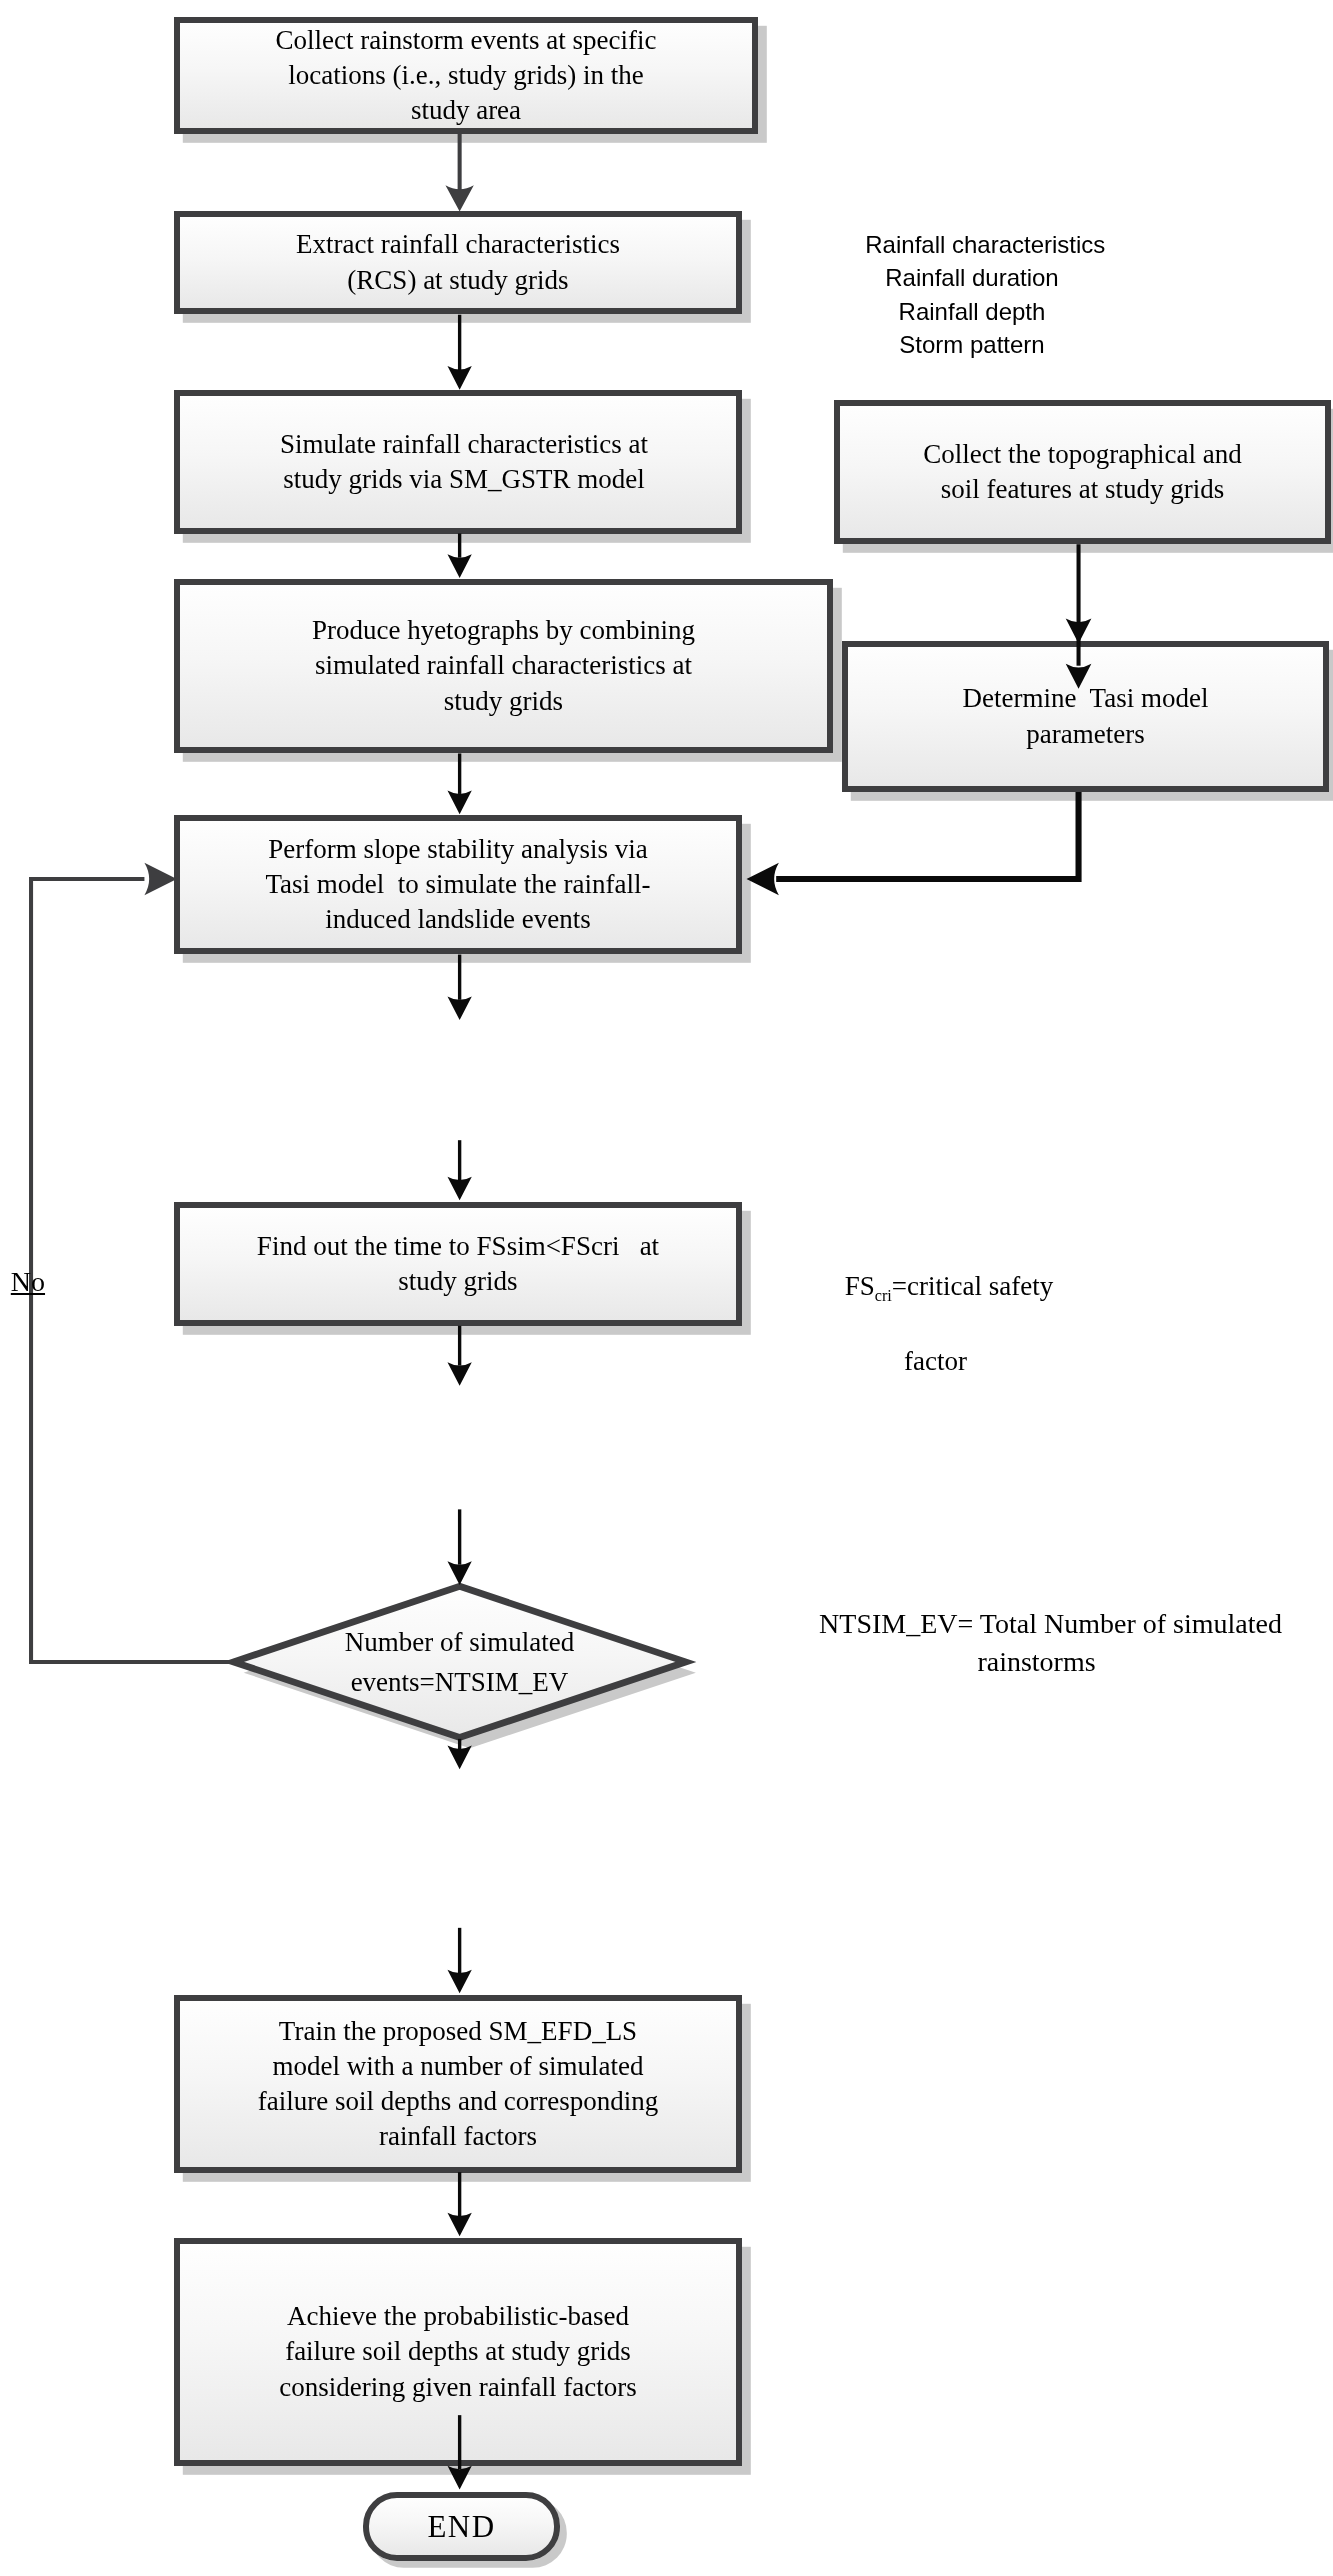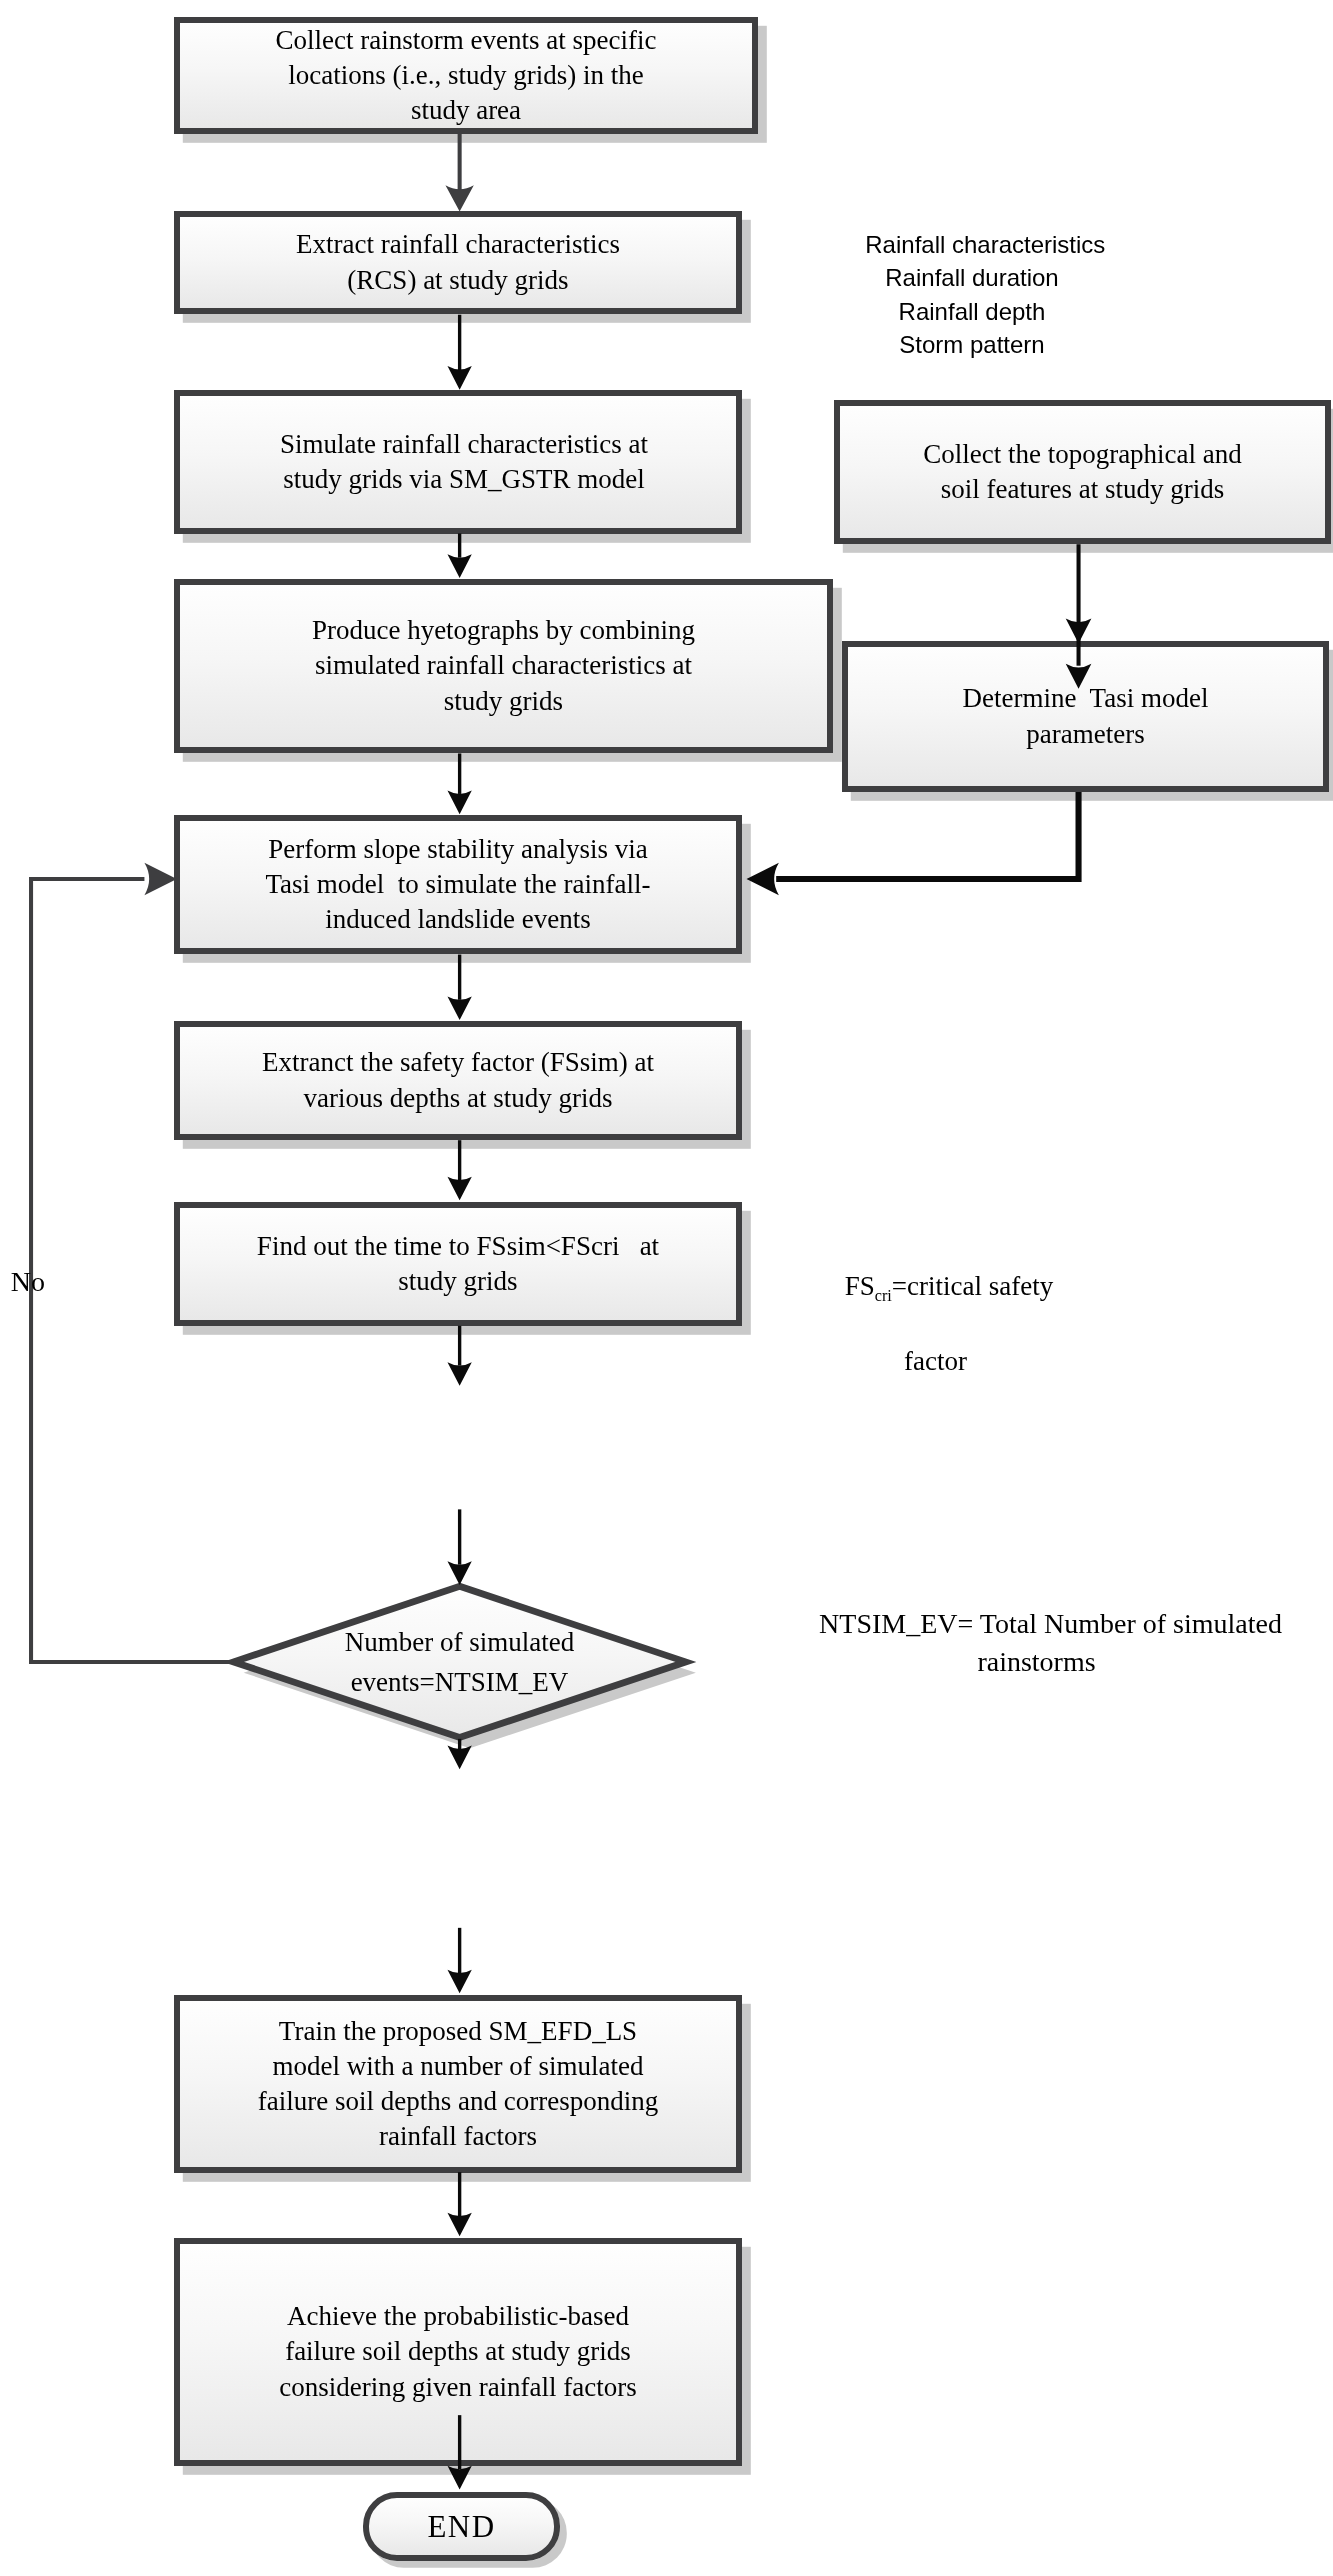--- a/index.html
+++ b/index.html
@@ -161,24 +161,20 @@
 simulated rainfall characteristics at
 study grids</span>
   </div>
 
   <div class="box" style="left:174px;top:815px;width:568px;height:139px;">
     <span class="box-text">Perform slope stability analysis via
 Tasi model  to simulate the rainfall-
 induced landslide events</span>
   </div>
 
-  <div class="box" style="left:174px;top:1021px;width:568px;height:119px;">
-    <span class="box-text">Extranct the safety factor (FSsim) at
-various depths at study grids</span>
-  </div>
 
   <div class="box" style="left:174px;top:1202px;width:568px;height:124px;">
     <span class="box-text">Find out the time to FSsim&lt;FScri   at
 study grids</span>
   </div>
 
 
 
   <div class="box" style="left:174px;top:1995px;width:568px;height:178px;">
     <span class="box-text">Train the proposed SM_EFD_LS
@@ -222,18 +218,18 @@
   <div class="note note-serif" style="left:780px;top:1230px;width:311px;">
     <span><span>FS</span><sub>cri</sub><span>=critical safety</span></span>
     <div>factor</div>
   </div>
 
   <div class="note note-serif" style="left:736px;top:1567px;width:601px;font-size:28px;line-height:1.35;">
     <span>NTSIM_EV= Total Number of simulated
 rainstorms</span>
   </div>
 
-  <div class="edge-label" style="left:10.8px;top:1266px;">
+  <div class="edge-label" style="left:10.8px;top:1266px;text-decoration:underline;">
     <span>No</span>
   </div>
 
 </div>
 
 
 </body></html>

